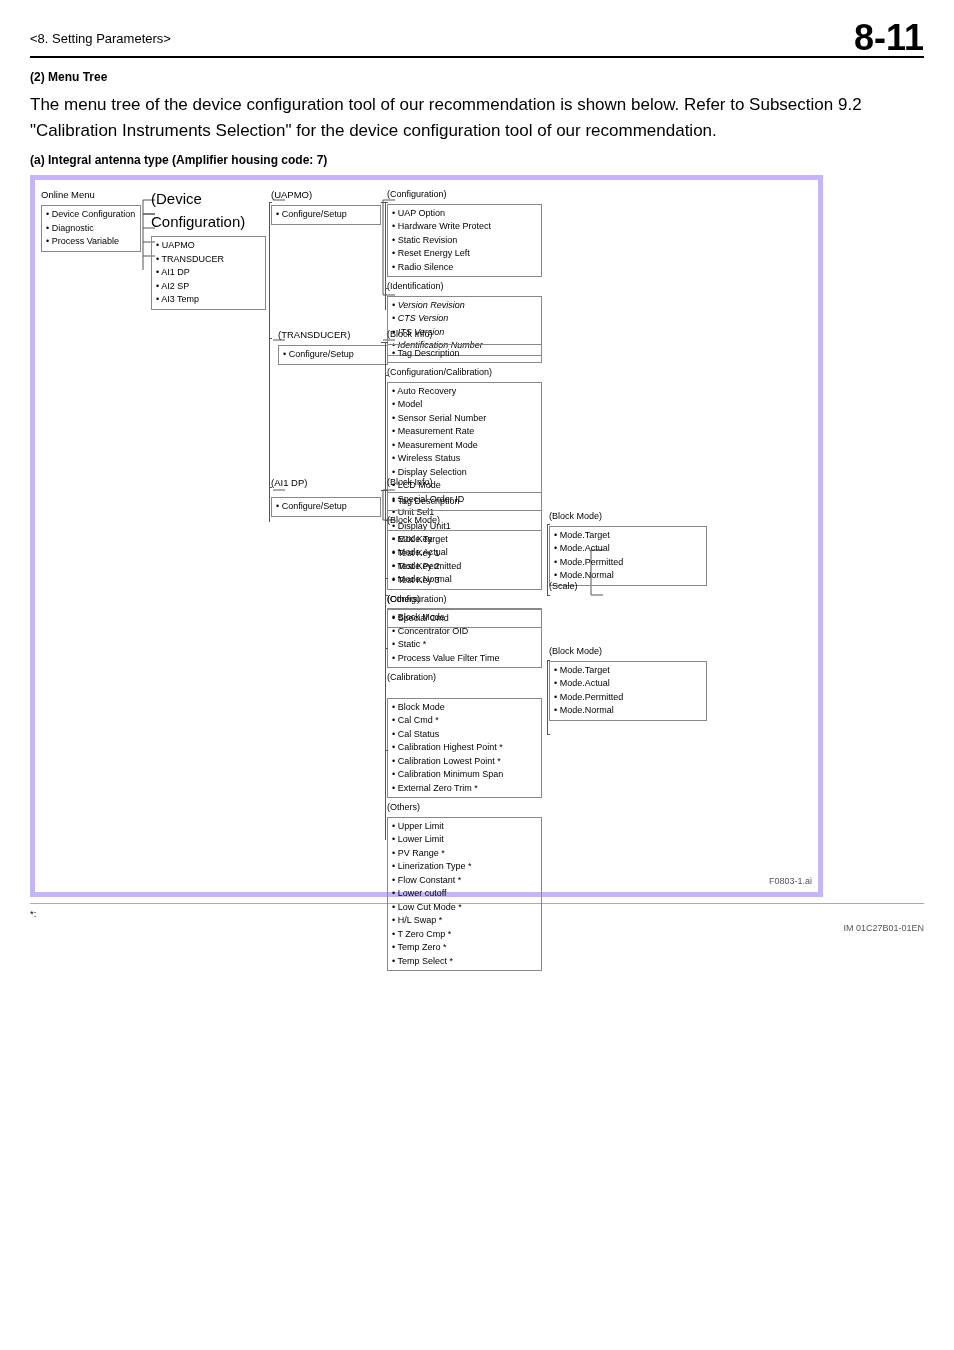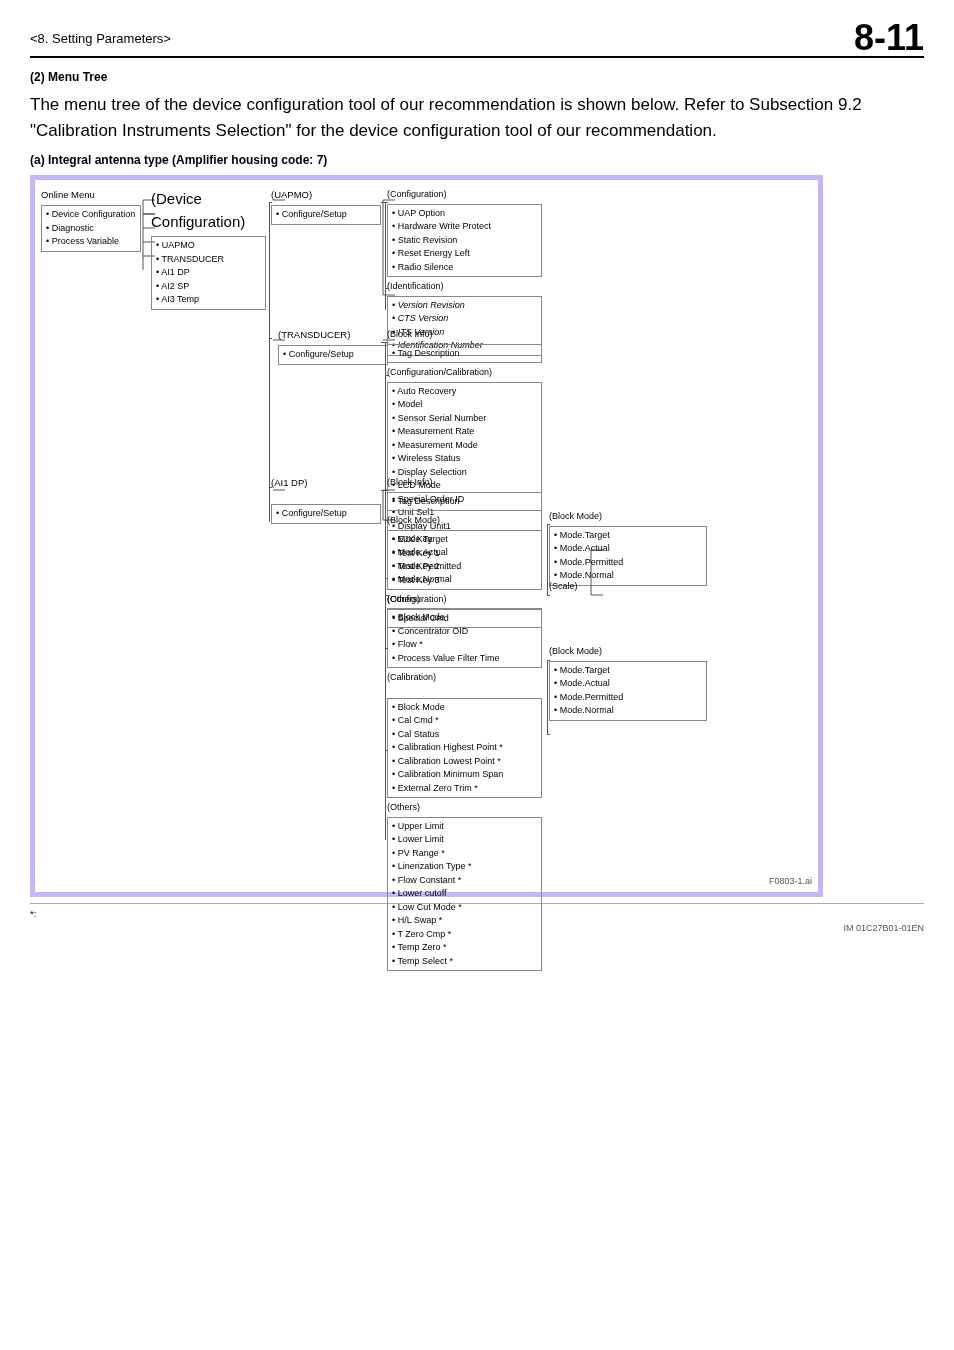--- a/index.html
+++ b/index.html
@@ -122,21 +122,21 @@
     <div style="font-size:9.5px; margin-bottom:3px;">(UAPMO)</div>
     <div style="border:1px solid #888; padding:2px 4px;">• Configure/Setup</div>
   </div>
 
   <div style="position:absolute; left:236px; top:148px; width:110px;margin-left:7px;">
     <div style="font-size:9.5px; margin-bottom:3px;">(TRANSDUCER)</div>
     <div style="border:1px solid #888; padding:2px 4px;">• Configure/Setup</div>
   </div>
 
   <div style="position:absolute; left:236px; top:296px; width:110px;">
-    <div style="font-size:9.5px; margin-bottom:14px;">(AI1 DP)</div>
+    <div style="font-size:9.5px; margin-bottom:7px;">(AI1 DP)</div>
     <div style="border:1px solid #888; padding:2px 4px;">• Configure/Setup</div>
   </div>
 
   <div style="position:absolute; left:234px; top:22px; width:1px; height:320px; background:#555;"></div>
 
   <div style="position:absolute; left:234px; top:22px; width:3px; height:1px; background:#555;"></div>
   <div style="position:absolute; left:234px; top:158px; width:3px; height:1px; background:#555;"></div>
   <div style="position:absolute; left:234px; top:307px; width:3px; height:1px; background:#555;"></div>
 
   <div style="position:absolute; left:352px; top:8px; width:155px;">
@@ -209,21 +209,21 @@
       <div>• Mode.Target</div>
       <div>• Mode.Actual</div>
       <div>• Mode.Permitted</div>
       <div>• Mode.Normal</div>
     </div>
 
     <div style="margin-bottom:2px;">(Configuration)</div>
     <div style="border:1px solid #888; padding:2px 4px; margin-bottom:3px;">
       <div>• Block Mode</div>
       <div>• Concentrator OID</div>
-      <div>• Flow *</div>
+      <div>• Static *</div>
       <div>• Process Value Filter Time</div>
     </div>
 
     <div style="margin-bottom:13px;">(Calibration)</div>
     <div style="border:1px solid #888; padding:2px 4px; margin-bottom:3px;">
       <div>• Block Mode</div>
       <div>• Cal Cmd *</div>
       <div>• Cal Status</div>
       <div>• Calibration Highest Point *</div>
       <div>• Calibration Lowest Point *</div>

